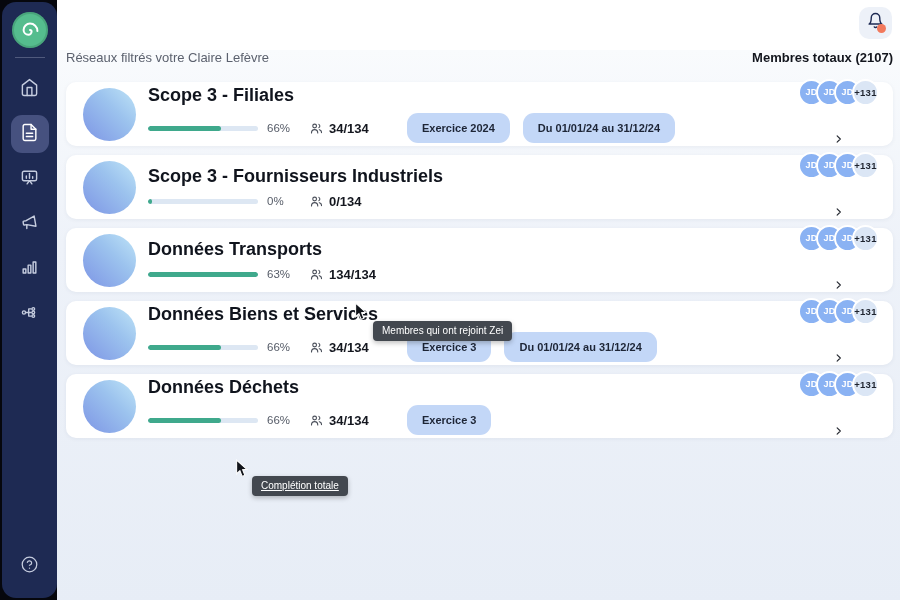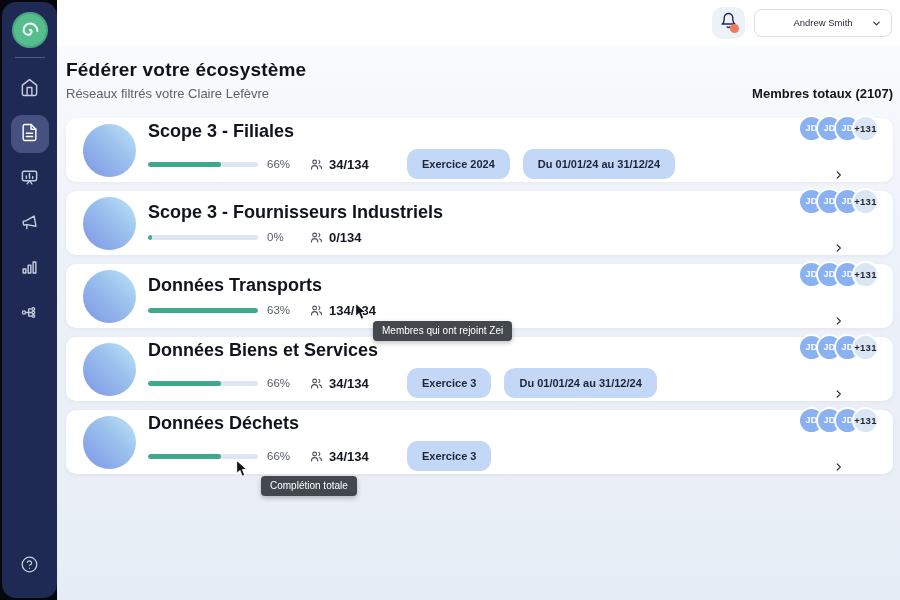--- a/index.html
+++ b/index.html
@@ -82,51 +82,42 @@
   .nav-item.active { background:#46517f; }
   .nav-item svg { stroke:#c6cddf; }
   .nav-item.active svg { stroke:#ffffff; }
   .help-slot { margin-top:auto; margin-bottom:13px; }
   
   .tooltip {
     position:absolute; background:#43484f; color:#fff; font-size:10px; padding:4px 9px 5px;
     border-radius:4px; white-space:nowrap; z-index:40; box-shadow:0 2px 5px rgba(0,0,0,.25);
   }
   .tooltip-1 { left:316px; top:321px; }
-  .tooltip-2 { left:204px; top:476px; }
+  .tooltip-2 { left:195px; top:476px;text-decoration:underline; }
   .cursor { position:absolute; z-index:41; }
   .cursor-1 { left:297px; top:302px; }
   .cursor-2 { left:178px; top:459px; }
 </style>
 </head>
 <body>
 
 <div class="main">
   <div class="header">
     <div class="bell-btn">
       <span>
         <svg width="17" height="17" viewBox="0 0 24 24" fill="none" stroke="#1e2a53" stroke-width="2" stroke-linecap="round" stroke-linejoin="round">
           <path d="M18 8A6 6 0 0 0 6 8c0 7-3 9-3 9h18s-3-2-3-9"></path>
             <path d="M13.73 21a2 2 0 0 1-3.46 0"></path>
         </svg>
       </span>
       <span class="bell-dot"></span>
     </div>
-    <div class="user-chip">
-      <span>Andrew Smith</span>
-      <span class="chev">
-        <svg width="11" height="11" viewBox="0 0 24 24" fill="none" stroke="#2a2f3a" stroke-width="2.4" stroke-linecap="round" stroke-linejoin="round">
-            <polyline points="6 9 12 15 18 9"></polyline>
-          </svg>
-      </span>
-    </div>
   </div>
 
   <div class="content">
-    <h1 class="page-title">Fédérer votre écosystème</h1>
     <div class="page-sub-row">
       <span class="page-subtitle">Réseaux filtrés votre Claire Lefèvre</span>
       <span class="members-total">Membres totaux (2107)</span>
     </div>
     <div class="cards">
         <div class="card">
     <div class="avatar"></div>
     <div class="card-body">
       <div class="card-title">Scope 3 - Filiales</div>
       <div class="card-stats">

